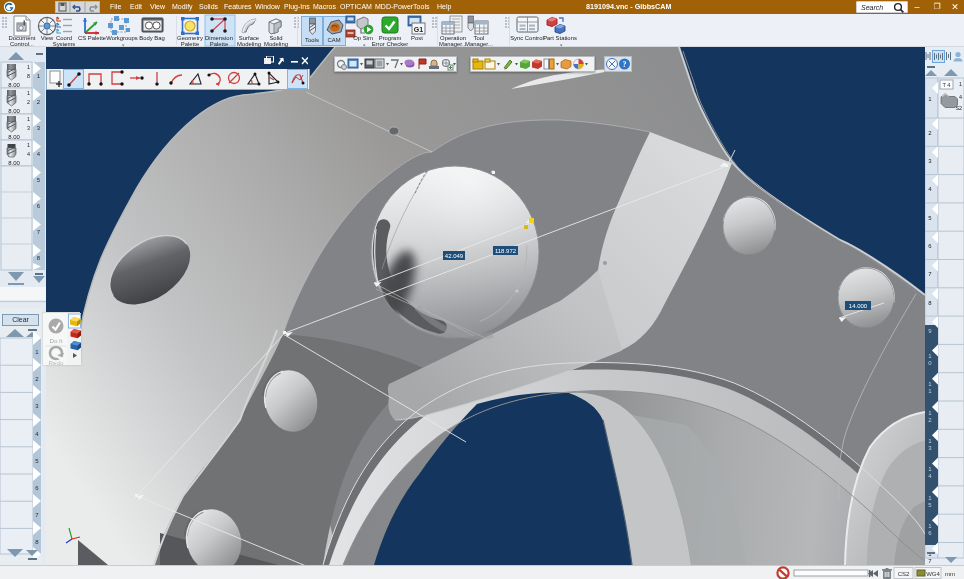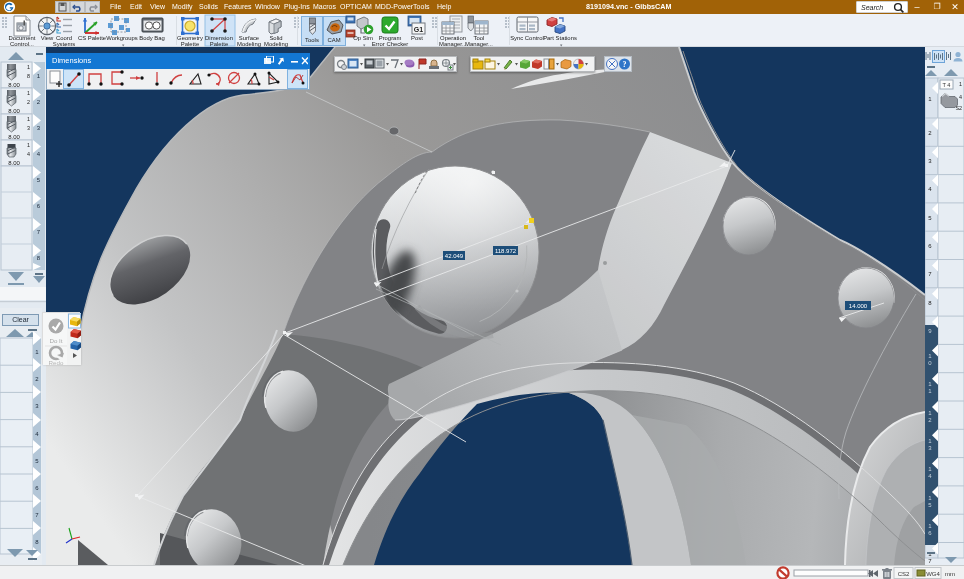--- a/index.html
+++ b/index.html
@@ -775,21 +775,20 @@
  </g>
  <rect x="894" y="1.5" width="19" height="11" fill="#f4f5f6" stroke="#c2c6ca" stroke-width="1"></rect>
  <text x="903.5" y="9.5" font-size="6" fill="#333" text-anchor="middle">CS2</text>
  <rect x="915" y="1.5" width="26" height="11" fill="#f4f5f6" stroke="#c2c6ca" stroke-width="1"></rect>
  <rect x="917" y="4" width="8" height="6" fill="#8a8d35" stroke="#5f621f"></rect>
  <text x="933" y="9.5" font-size="6" fill="#333" text-anchor="middle">WG4</text>
  <text x="950" y="9.5" font-size="6" fill="#333" text-anchor="middle">mm</text>
 </svg>
 </div>
 <div class="abs" id="dimpal">
- <div id="dimtitle">Dimensions</div>
  <svg class="abs" style="left:218px;top:3px" width="44" height="11" viewBox="0 0 44 11">
   <rect x="0" y="2" width="7" height="6" fill="#fff" opacity="0.9"></rect>
         <rect x="2.5" y="0" width="7" height="6" fill="none" stroke="#fff" stroke-width="1"></rect>
   <path d="M17,1 l3,3 -2,0 0,5 -2,0 0,-5 -2,0 Z" fill="#fff" transform="rotate(35 17 5)"></path>
   <rect x="27" y="5" width="7" height="1.6" fill="#fff"></rect>
   <path d="M38,1.5 L44,8 M44,1.5 L38,8" stroke="#fff" stroke-width="1.4"></path>
  </svg>
  <div id="dimbody">
  <svg width="262" height="20" viewBox="0 0 262 20">
   <rect x="16.5" y="0.5" width="20" height="19" fill="#cde4f8" stroke="#7fb2e0"></rect>

